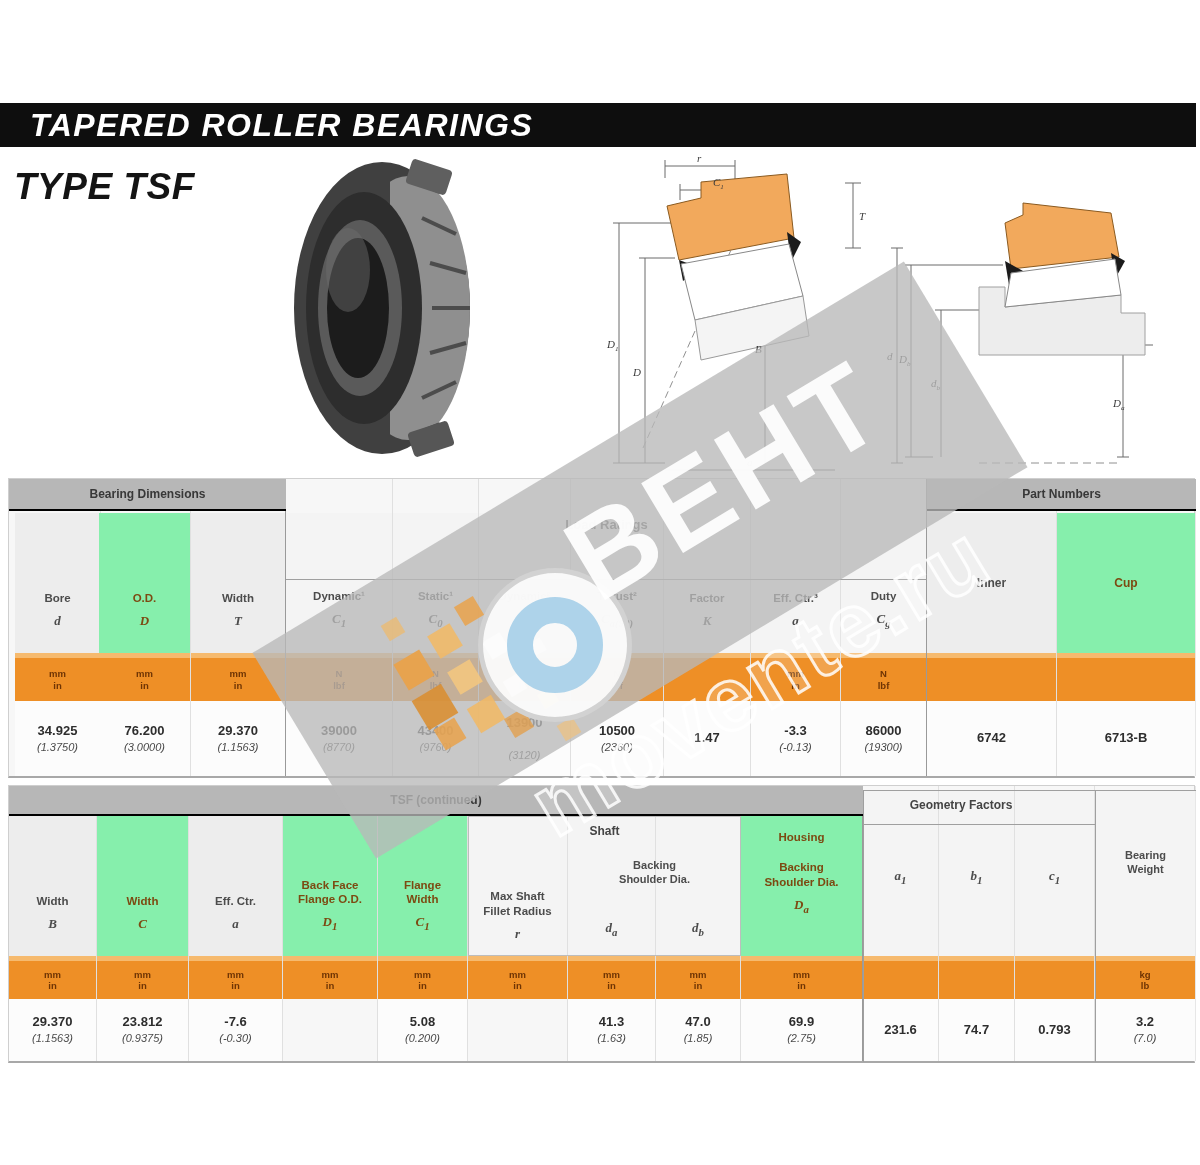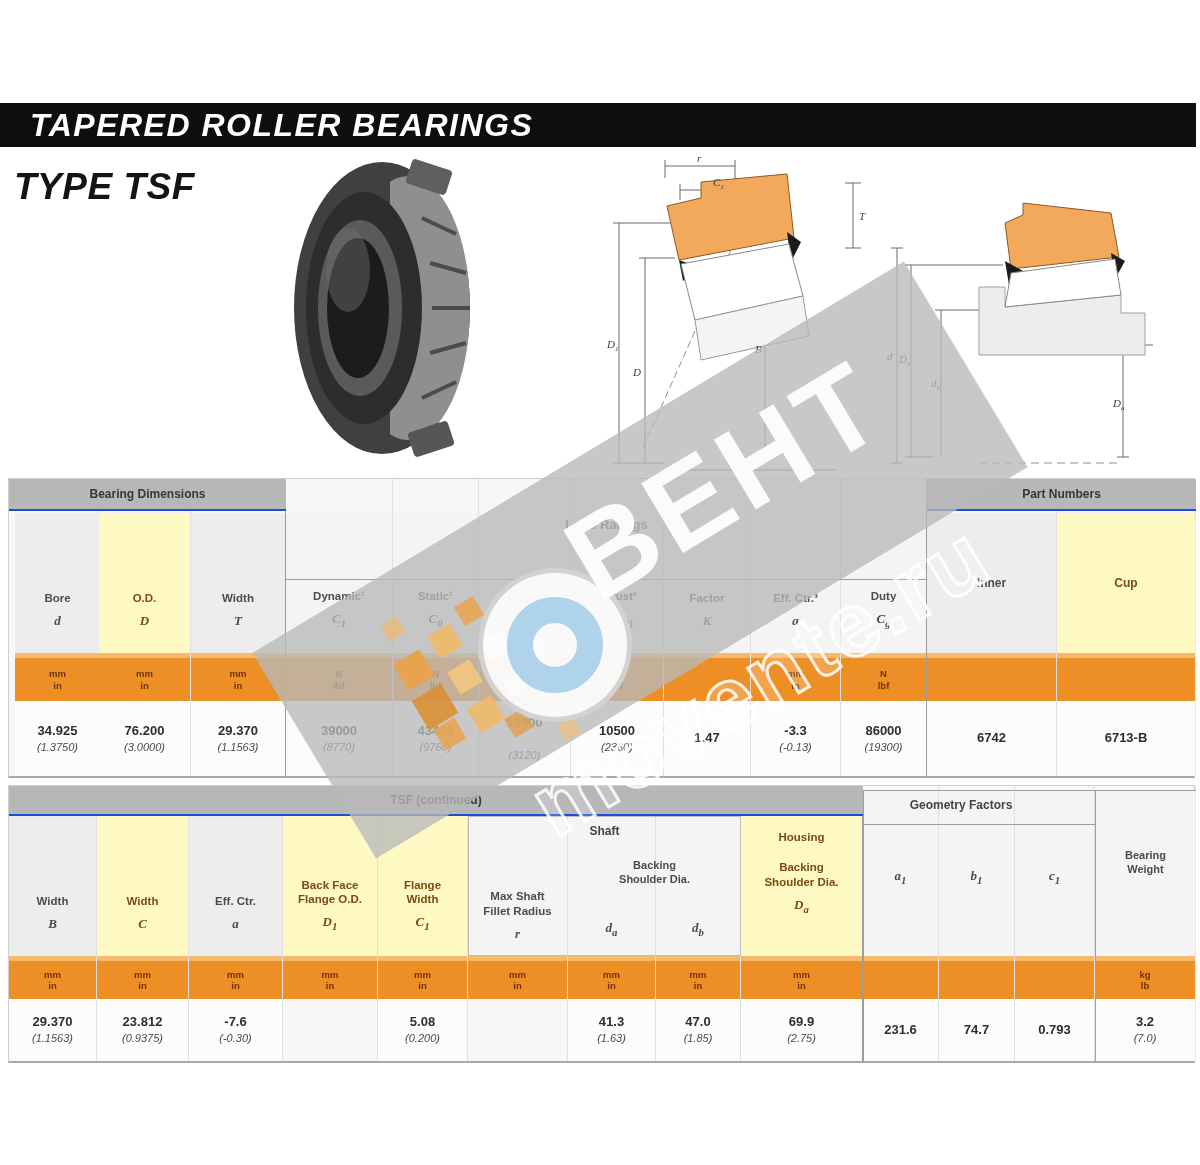--- a/index.html
+++ b/index.html
@@ -19,35 +19,35 @@
 
   
   .tbl{position:absolute;left:8px;background:#f7f7f7;border:1px solid #cfcfcf;border-bottom:2px solid #a8a8a8;box-sizing:border-box;}
   #table1{top:478px;width:1187px;height:300px;}
   #table2{top:785px;width:1187px;height:278px;}
   .tcol{position:absolute;top:0;height:100%;border-right:1px solid rgba(60,60,60,.12);box-sizing:border-box;}
   .tcol.gsep{border-right:1px solid #9a9a9a;}
   .chd{position:absolute;left:0;right:0;display:flex;flex-direction:column;justify-content:flex-end;
        align-items:center;text-align:center;box-sizing:border-box;padding-bottom:24px;}
   .chd.mid{justify-content:center;padding-bottom:0;}
-  .bg-light{background:#ededed;} .bg-plain{background:#f4f4f4;} .bg-hl{background:#fef9c3;}
+  .bg-light{background:#ededed;} .bg-plain{background:#f4f4f4;} .bg-hl{background:#86efac;}
   .lbl{font-size:11.5px;font-weight:bold;color:#4c4c4c;line-height:1.25;}
   .bg-hl .lbl,.bg-hl .sym,.bg-hl .plbl{color:#7c4a12;}
   .sym{font-size:13px;font-weight:bold;font-style:italic;color:#4c4c4c;margin-top:8px;
        font-family:"Liberation Serif",serif;}
   .plbl{font-size:12px;font-weight:bold;color:#4c4c4c;}
   .cun{position:absolute;left:0;right:0;background:#ee8f26;border-top:5px solid #f6ba6e;
        display:flex;flex-direction:column;justify-content:center;align-items:center;box-sizing:border-box;}
   .u{font-size:9.5px;font-weight:bold;color:#6e3404;line-height:1.2;}
   .cva{position:absolute;left:0;right:0;bottom:0;background:#fcfcfc;display:flex;flex-direction:column;
        justify-content:center;align-items:center;}
   .v0{font-size:13px;font-weight:bold;color:#2e2e2e;line-height:1.3;}
   .v1{font-size:11px;color:#4a4a4a;font-style:italic;line-height:1.3;}
 
-  .gband{position:absolute;background:#b7b7b7;border-bottom:2px solid #1d4ed8;text-align:center;
+  .gband{position:absolute;background:#b7b7b7;border-bottom:2px solid #000000;text-align:center;
        font-size:12px;font-weight:bold;color:#383838;box-sizing:border-box;z-index:3;}
   .olay{position:absolute;z-index:3;}
   .ratings-label{font-size:13px;font-weight:bold;color:#5e5e5e;text-align:center;}
   .hline{background:#9f9f9f;height:1px;}
   .vline{background:#9f9f9f;width:1px;}
   .grp-title{font-size:12px;font-weight:bold;color:#444;text-align:center;}
   .grp-sub{font-size:11px;font-weight:bold;color:#4c4c4c;text-align:center;line-height:1.3;}
   .shaft-box{border:1px solid #bdbdbd;background:transparent;}
 
   

